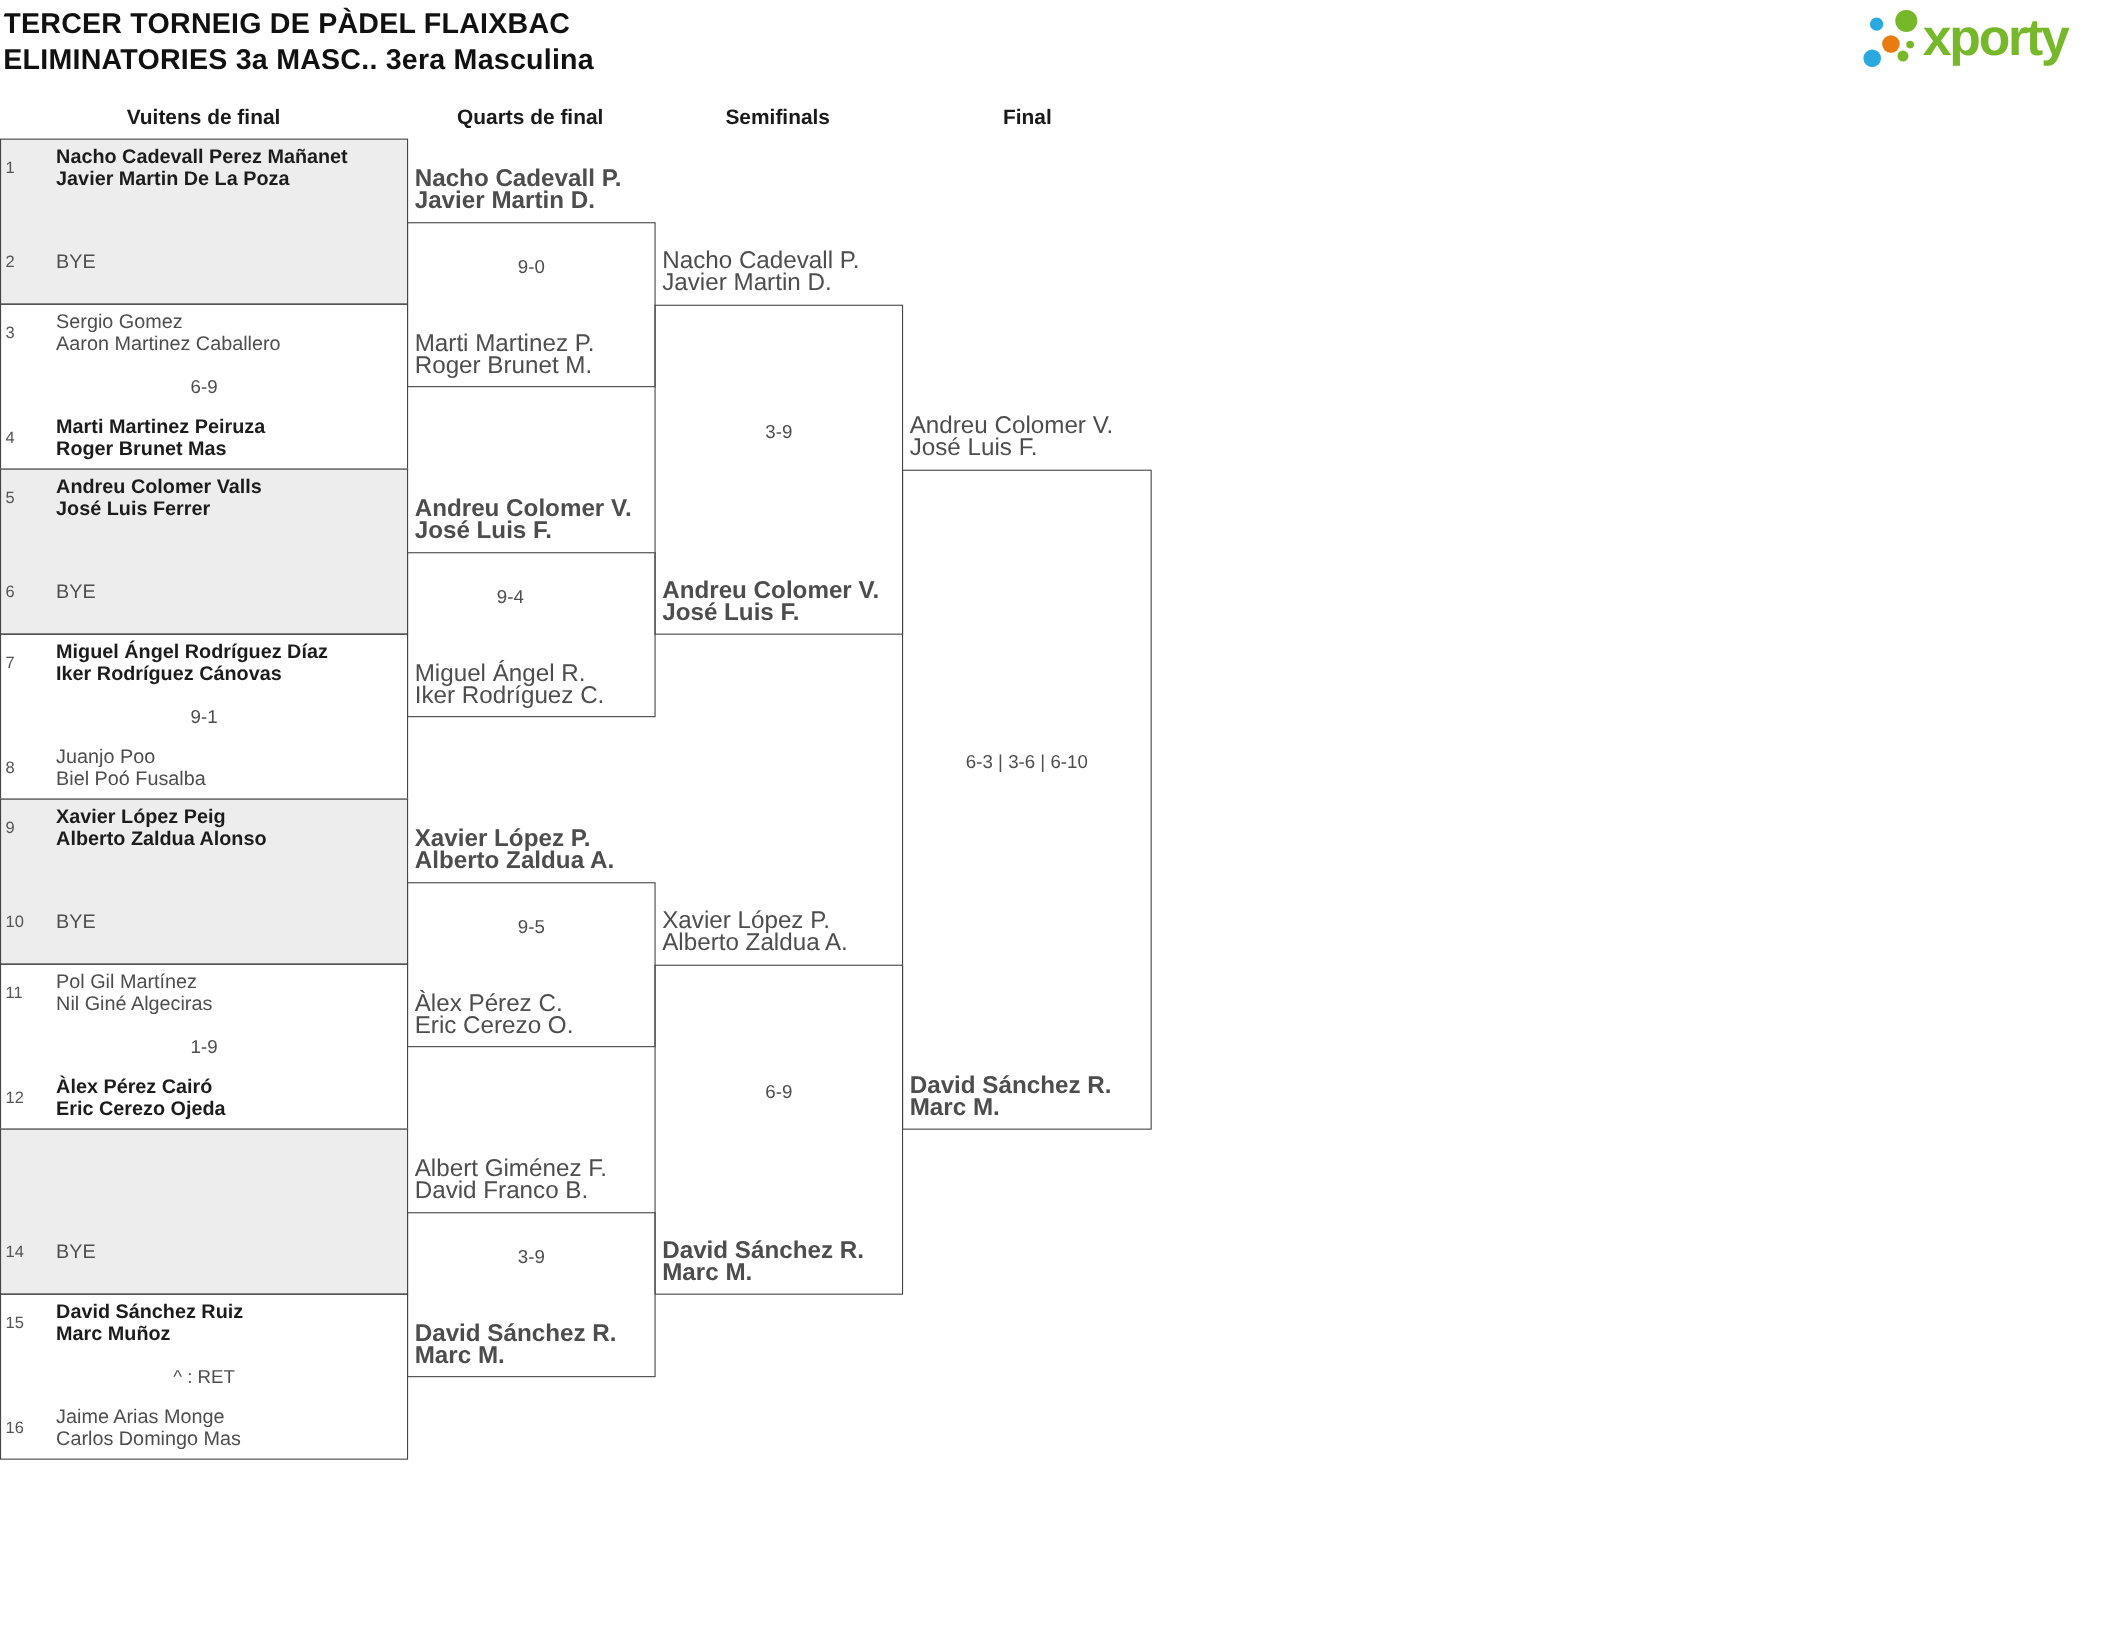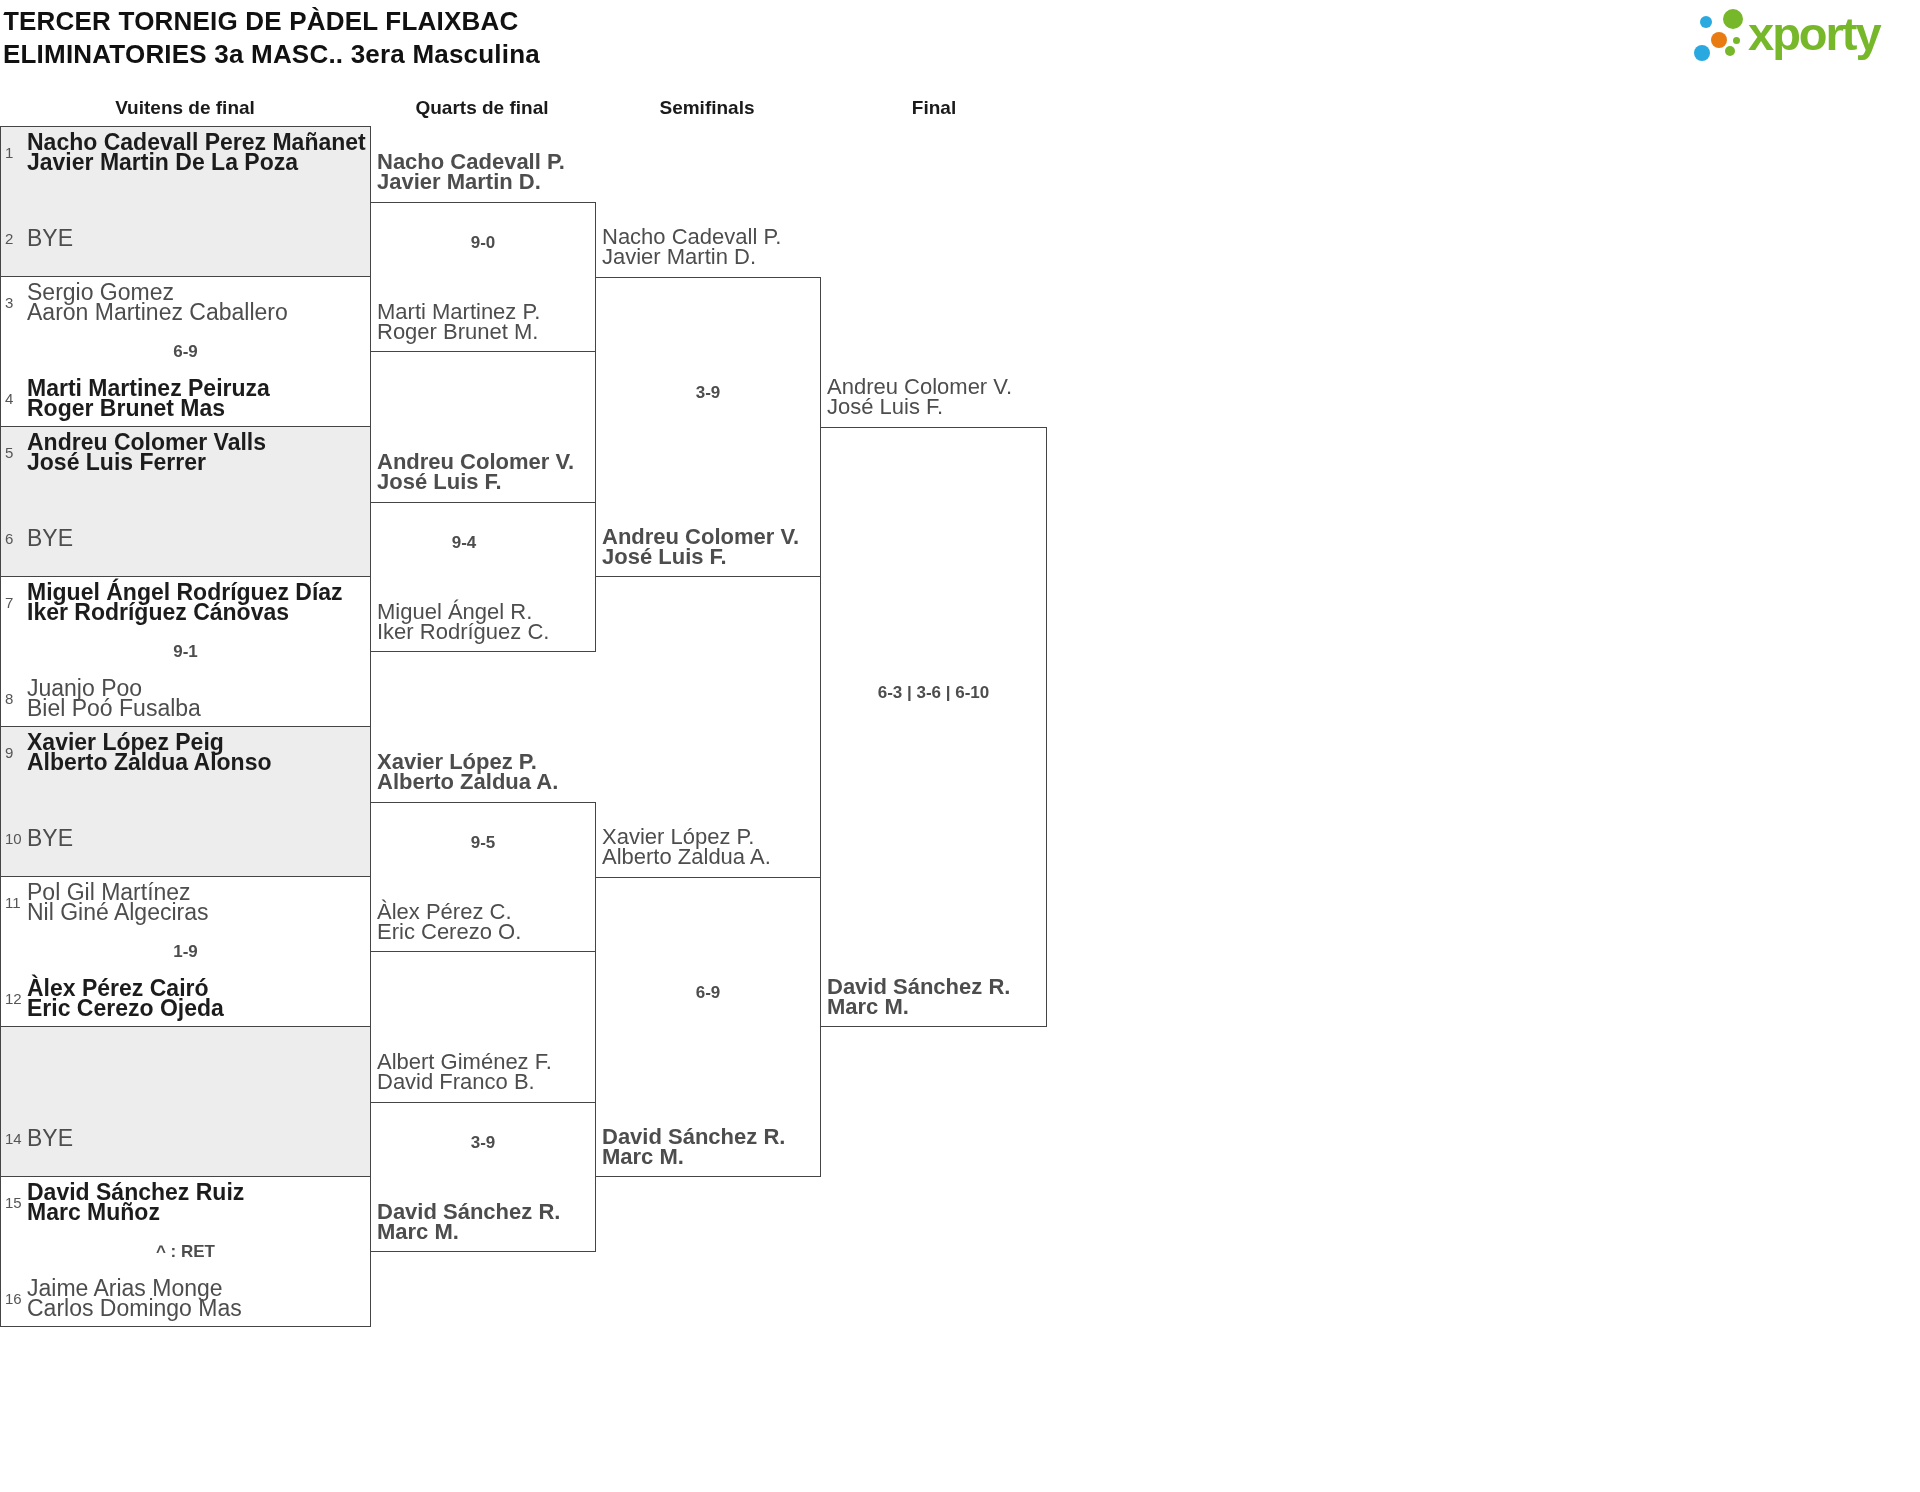--- a/index.html
+++ b/index.html
@@ -9,25 +9,25 @@
   }
   .title-line { position:absolute; left:3px; font-size:26px; font-weight:bold;
     color:#111; line-height:33px; white-space:nowrap; letter-spacing:0.2px; }
   .round-header { position:absolute; top:97px; transform:translateX(-50%);
     font-size:19px; font-weight:bold; color:#1a1a1a; white-space:nowrap; }
   .box { position:absolute; box-sizing:border-box; border:1.5px solid #454545; background:transparent; }
   .box.gray { background:#ededed; }
   .r16-box { left:0; width:371px; height:151px; }
   .entry { position:absolute; left:5px; width:360px; display:flex; align-items:center; }
   .seed { flex:none; width:22px; font-size:15px; color:#555; }
-  .names { font-size:23px; line-height:20px; color:#4d4d4d; }
+  .names { font-size:18px; line-height:20px; color:#4d4d4d;margin-left:24px; }
   .nm { display:block; white-space:nowrap; }
   .w { font-weight:bold; color:#1c1c1c; }
   .score { position:absolute; font-size:17px; line-height:18px; color:#4d4d4d;
-    text-align:center; white-space:nowrap;font-weight:bold; }
+    text-align:center; white-space:nowrap; }
   .label2 { position:absolute; font-size:22px; line-height:20px; color:#4d4d4d; white-space:nowrap; }
   .dot { position:absolute; border-radius:50%; }
   .logo-text { position:absolute; left:1748px; top:10px; font-size:47px; font-weight:bold;
     color:#76b82a; letter-spacing:-2px; line-height:47px; }
 </style>
 </head>
 <body>
 
 <div id="canvas">
 

